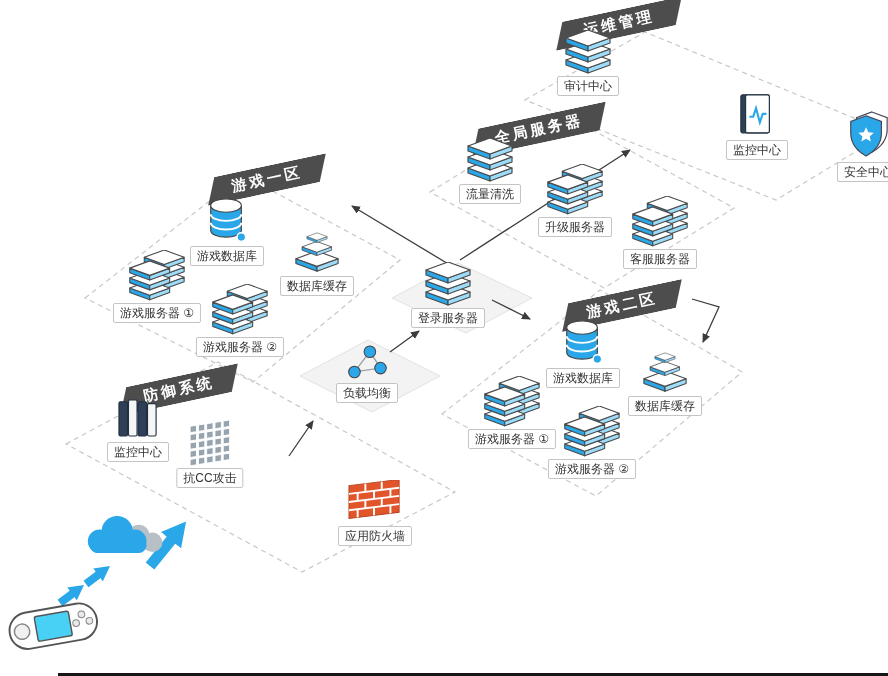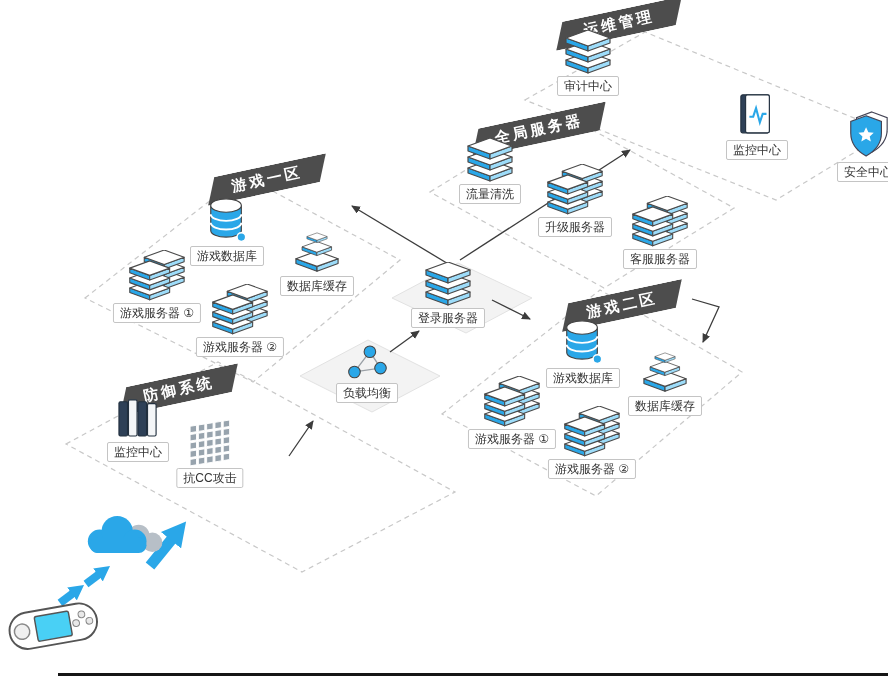--- a/index.html
+++ b/index.html
@@ -297,20 +297,26 @@
         <use href="#sym-books"></use>
       </svg>
     <div class="lbl">监控中心</div>
   </div>
   <div class="node" style="left:210px; top:418px">
     <svg class="ic" viewBox="0 0 50 52" width="46">
         <use href="#sym-grid"></use>
       </svg>
     <div class="lbl">抗CC攻击</div>
   </div>
+  <div class="node" style="left:375px; top:480px">
+    <svg class="ic" viewBox="0 0 56 46" width="54">
+        <use href="#sym-wall"></use>
+      </svg>
+    <div class="lbl">应用防火墙</div>
+  </div>
 
   <div class="node" style="left:125px; top:512px">
     <svg class="ic" viewBox="0 0 92 52" width="90">
         <use href="#sym-cloud"></use>
       </svg>
   </div>
   <div class="node" style="left:55px; top:598px">
     <svg class="ic console-ic" viewBox="0 0 100 56" width="96">
       <rect x="2" y="10" width="92" height="38" rx="19" fill="#fff" stroke="#555" stroke-width="2"></rect>
       <rect x="30" y="16" width="36" height="26" rx="2" fill="#49d0f5" stroke="#555" stroke-width="1.5"></rect>

